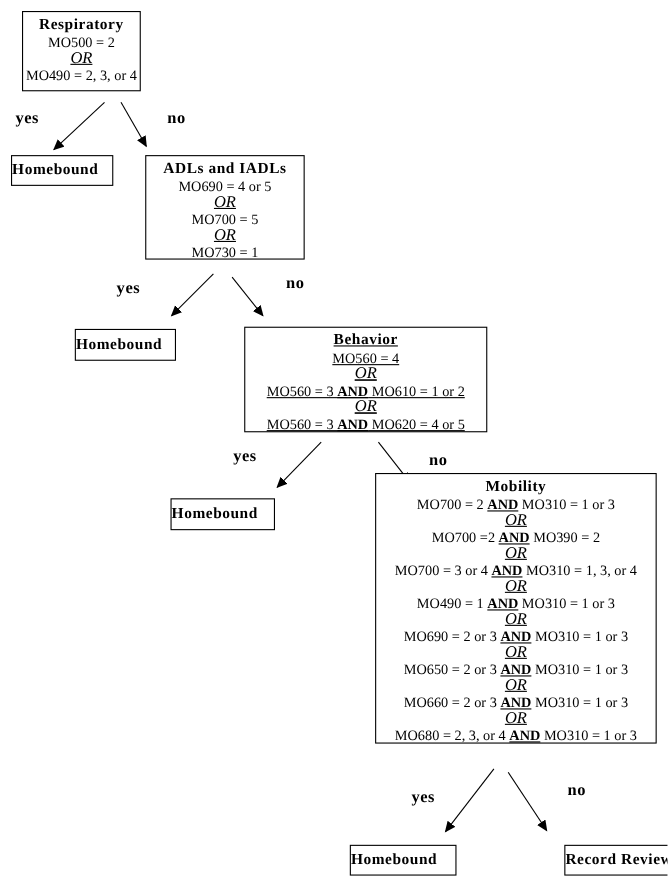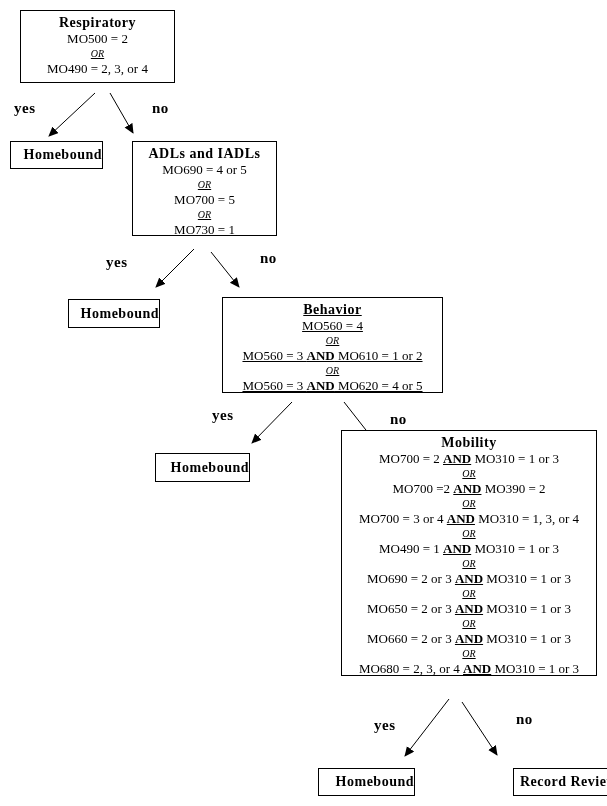--- a/index.html
+++ b/index.html
@@ -28,40 +28,40 @@
     position: absolute;
     box-sizing: border-box;
     border: 1px solid #000000;
     background: #ffffff;
     text-align: center;
     padding-top: 3px;
   }
   .node.terminal {
     display: flex;
     align-items: center;
-    justify-content: flex-end;
+    justify-content: flex-start;
     padding-top: 0;
   }
   .node .title {
     font-weight: bold;
     font-size: 14px;
     line-height: 17px;
     letter-spacing: 0.5px;
   }
   .node.terminal .title {
     font-size: 14px;
     line-height: 14px;
   }
   .node .cond {
     font-size: 13px;
     line-height: 15px;
     white-space: nowrap;
   }
   .node .or-line {
-    font-size: 10px;
+    font-size: 15px;
     line-height: 15px;
   }
   .or {
     font-style: italic;
     text-decoration: underline;
   }
   .and {
     font-weight: bold;
     text-decoration: underline;
   }
@@ -88,21 +88,21 @@
         <line x1="110" y1="93" x2="133" y2="133" stroke="#000000" stroke-width="1" marker-end="url(#arrowhead)"></line>
         <line x1="194" y1="249" x2="156" y2="287" stroke="#000000" stroke-width="1" marker-end="url(#arrowhead)"></line>
         <line x1="211" y1="252" x2="239" y2="287" stroke="#000000" stroke-width="1" marker-end="url(#arrowhead)"></line>
         <line x1="292" y1="402" x2="252" y2="443" stroke="#000000" stroke-width="1" marker-end="url(#arrowhead)"></line>
         <line x1="344" y1="402" x2="373" y2="439" stroke="#000000" stroke-width="1" marker-end="url(#arrowhead)"></line>
         <line x1="449" y1="699" x2="405" y2="756" stroke="#000000" stroke-width="1" marker-end="url(#arrowhead)"></line>
         <line x1="462" y1="702" x2="497" y2="755" stroke="#000000" stroke-width="1" marker-end="url(#arrowhead)"></line>
       </g>
   </svg>
   <div id="nodes-layer">
-      <div class="node" style="left: 20px; top: 10px; width: 155px; height: 73px;">
+      <div class="node" style="left: 20px; top: 10px; width: 108px; height: 73px;">
         <div class="title">Respiratory</div>
         <div class="cond">MO500 = 2</div>
         <div class="or-line"><span class="or">OR</span></div>
         <div class="cond">MO490 = 2, 3, or 4</div>
       </div>
       <div class="node terminal" style="left: 10px; top: 141px; width: 93px; height: 28px;">
         <div class="title">Homebound</div>
       </div>
       <div class="node" style="left: 132px; top: 141px; width: 145px; height: 95px;">
         <div class="title">ADLs and IADLs</div>

